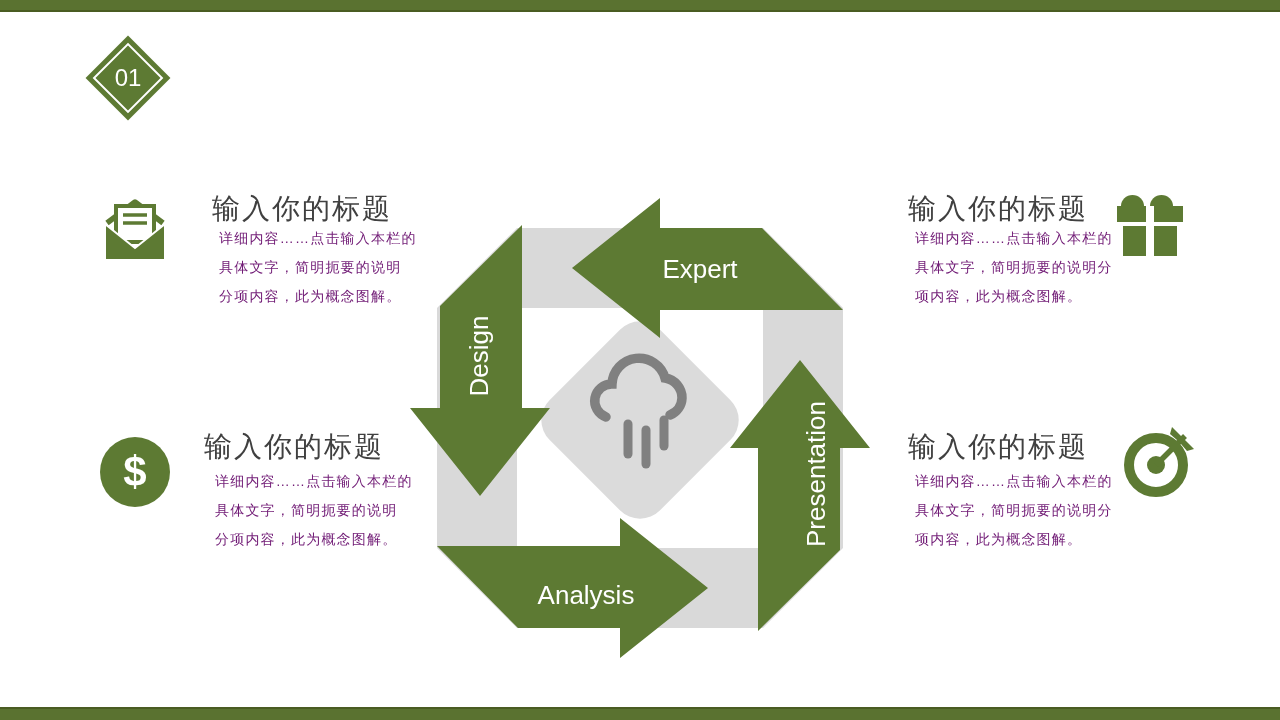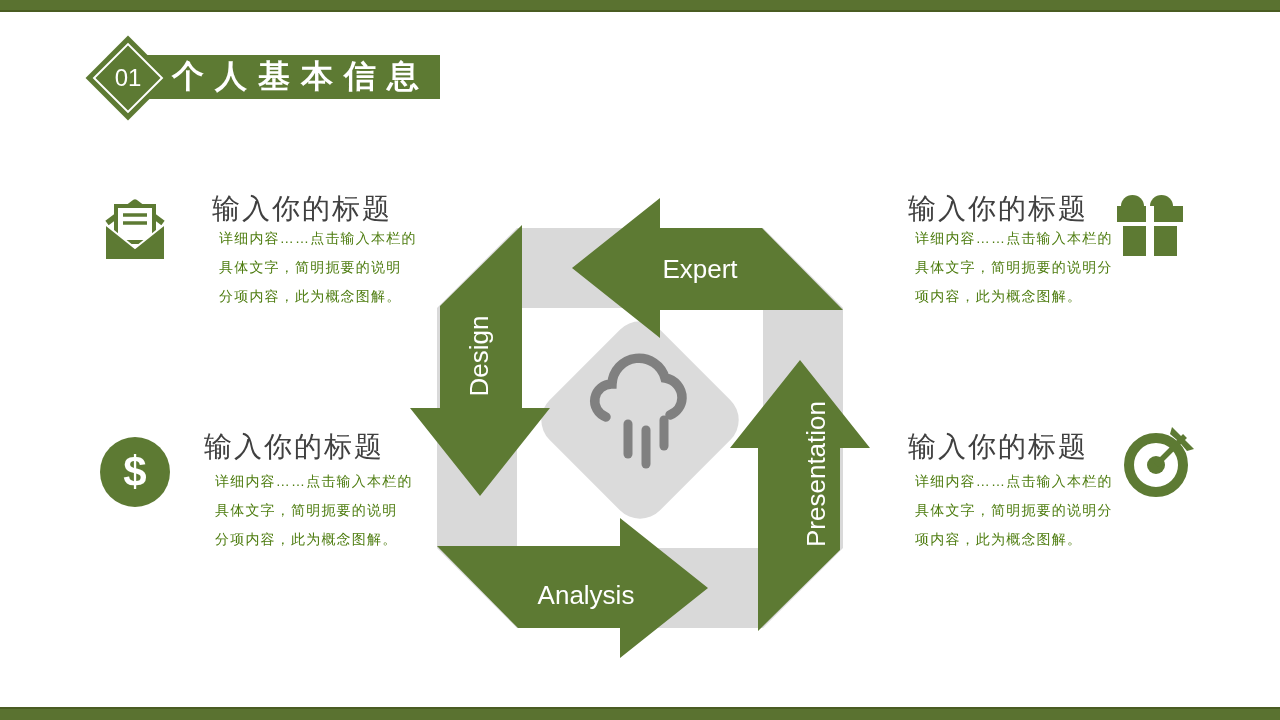--- a/index.html
+++ b/index.html
@@ -14,34 +14,31 @@
   .titlebar{position:absolute;left:140px;top:55px;width:300px;height:44px;background:#5d7a33;
             display:flex;align-items:center;}
   .titlebar span{color:#fff;font-size:32px;font-weight:bold;letter-spacing:11px;padding-left:32px;white-space:nowrap;}
   .diamond{position:absolute;left:98px;top:48px;width:60px;height:60px;background:#5d7a33;
            transform:rotate(45deg);}
   .diamond .inner{position:absolute;left:5px;top:5px;right:5px;bottom:5px;border:2.5px solid #fff;}
   .secnum{position:absolute;left:98px;top:48px;width:60px;height:60px;display:flex;align-items:center;
           justify-content:center;color:#fff;font-size:24px;}
   
   .blk-title{position:absolute;color:#404040;font-size:28px;letter-spacing:2px;white-space:nowrap;}
-  .blk-body{position:absolute;color:#4d7c0f;font-size:14px;letter-spacing:1.2px;line-height:29px;white-space:nowrap;}
+  .blk-body{position:absolute;color:#701a75;font-size:14px;letter-spacing:1.2px;line-height:29px;white-space:nowrap;}
   .icon{position:absolute;}
   svg text.arrow-label{fill:#ffffff;font-family:"Liberation Sans",sans-serif;font-size:26px;}
 </style>
 </head>
 <body>
 
 <div class="slide">
 
   <div class="topbar"></div>
 
-  <div class="titlebar">
-    <span>个人基本信息</span>
-  </div>
   <div class="diamond">
     <div class="inner"></div>
   </div>
   <div class="secnum">01</div>
 
   <svg class="icon" style="left:100px;top:196px" width="70" height="70" viewBox="0 0 70 70">
     <path d="M7,27 L35,6 L63,27" fill="none" stroke="#5d7a33" stroke-width="5.5" stroke-linejoin="round"></path>
     <rect x="16" y="10" width="38" height="36" fill="#ffffff" stroke="#5d7a33" stroke-width="4"></rect>
     <line x1="23" y1="19" x2="47" y2="19" stroke="#5d7a33" stroke-width="3.5"></line>
     <line x1="23" y1="27" x2="47" y2="27" stroke="#5d7a33" stroke-width="3.5"></line>

